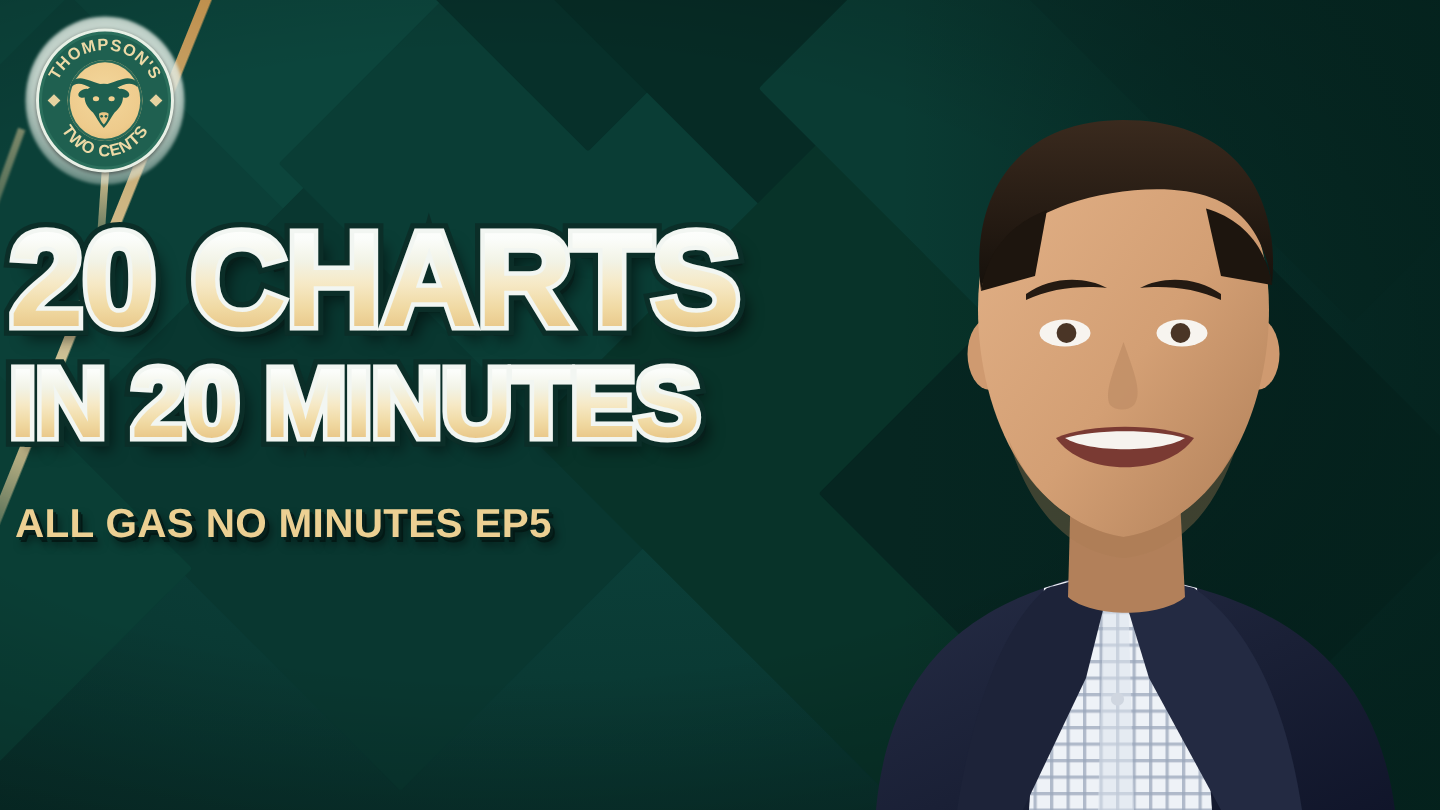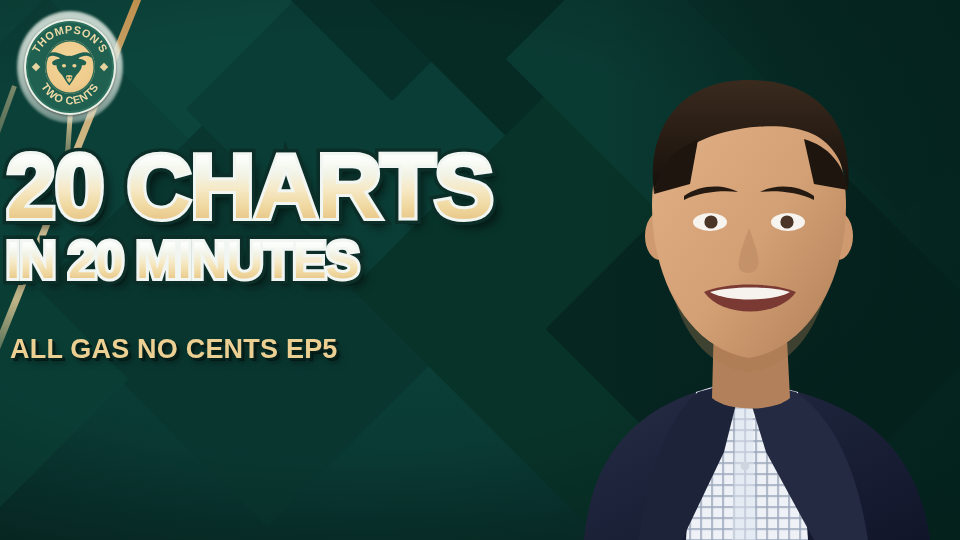--- a/index.html
+++ b/index.html
@@ -159,21 +159,21 @@
        #f2f3e6 34%,
        #f6e9c6 52%,
        #f0d9a2 72%,
        #e9c88a 88%,
        #e3bd79 100%);
     -webkit-background-clip:text;
     background-clip:text;
     color:transparent;
   }
 
-  .line2{font-size:51px;letter-spacing:-1px;}
+  .line2{font-size:66px;letter-spacing:-1px;}
   .line2 .ln{height:80px;}
 
   .subtitle{
     margin:16px 0 0 4px;
     font-family:"Liberation Sans", sans-serif;
     font-weight:bold;
     font-size:27px;
     letter-spacing:.2px;
     color:#ecd093;
     text-shadow:
@@ -273,21 +273,21 @@
     </div>
 
     <div class="headline line2">
       <span class="ln">
         <span class="stroke">IN 20 MINUTES</span>
         <span class="stroke2">IN 20 MINUTES</span>
         <span class="fill">IN 20 MINUTES</span>
       </span>
     </div>
 
-    <div class="subtitle">ALL GAS NO CENTS EP5</div>
+    <div class="subtitle">ALL GAS NO MINUTES EP5</div>
   </div>
 
   <div class="presenter">
     <svg viewBox="0 0 420 540" preserveAspectRatio="xMidYMax meet">
       <defs>
         <linearGradient id="skin" x1="0" y1="0" x2="1" y2="1">
           <stop offset="0%" stop-color="#e3b288"></stop>
           <stop offset="55%" stop-color="#d39f74"></stop>
           <stop offset="100%" stop-color="#b07f58"></stop>
         </linearGradient>

